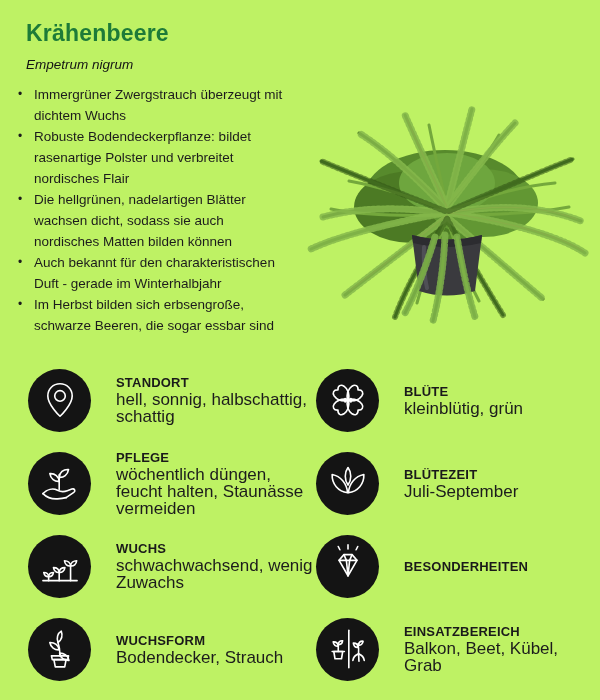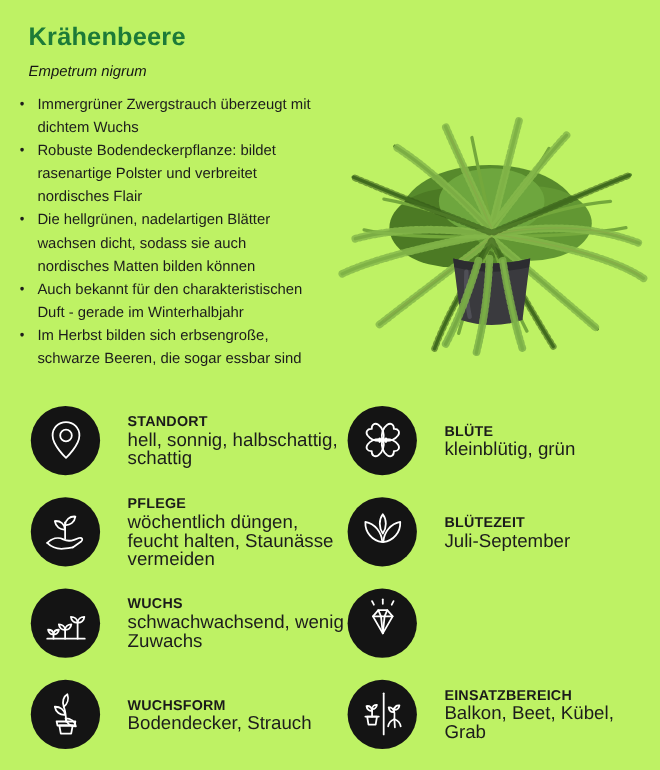--- a/index.html
+++ b/index.html
@@ -234,20 +234,21 @@
           <path d="M21 25 L27 18 L37 18 L43 25 L32 44 Z"></path>
           <path d="M21 25 L43 25"></path>
           <path d="M27 18 L30 25 L32 44"></path>
           <path d="M37 18 L34 25 L32 44"></path>
           <path d="M22 12 L20 8"></path>
             <path d="M32 11 L32 6"></path>
             <path d="M42 12 L44 8"></path>
         </svg>
       </div>
       <div class="feature-text">
+        <div class="feature-title">BESONDERHEITEN</div>
       </div>
     </div>
 
     <div class="feature-item">
       <div class="icon-badge">
         <svg viewBox="0 0 64 64">
           <path d="M21.5 40.5 L42.5 40.5 L41.5 45 L22.5 45 Z"></path>
           <path d="M24.5 45 L39.5 45 L37.8 54 L26.2 54 Z"></path>
           <path d="M32 40.5 C32 33 31 28 29.5 24"></path>
           <path d="M29.5 24 C27.5 18.5 29 12.5 33.5 10 C35.5 15.5 33.5 21 29.5 24 Z"></path>

